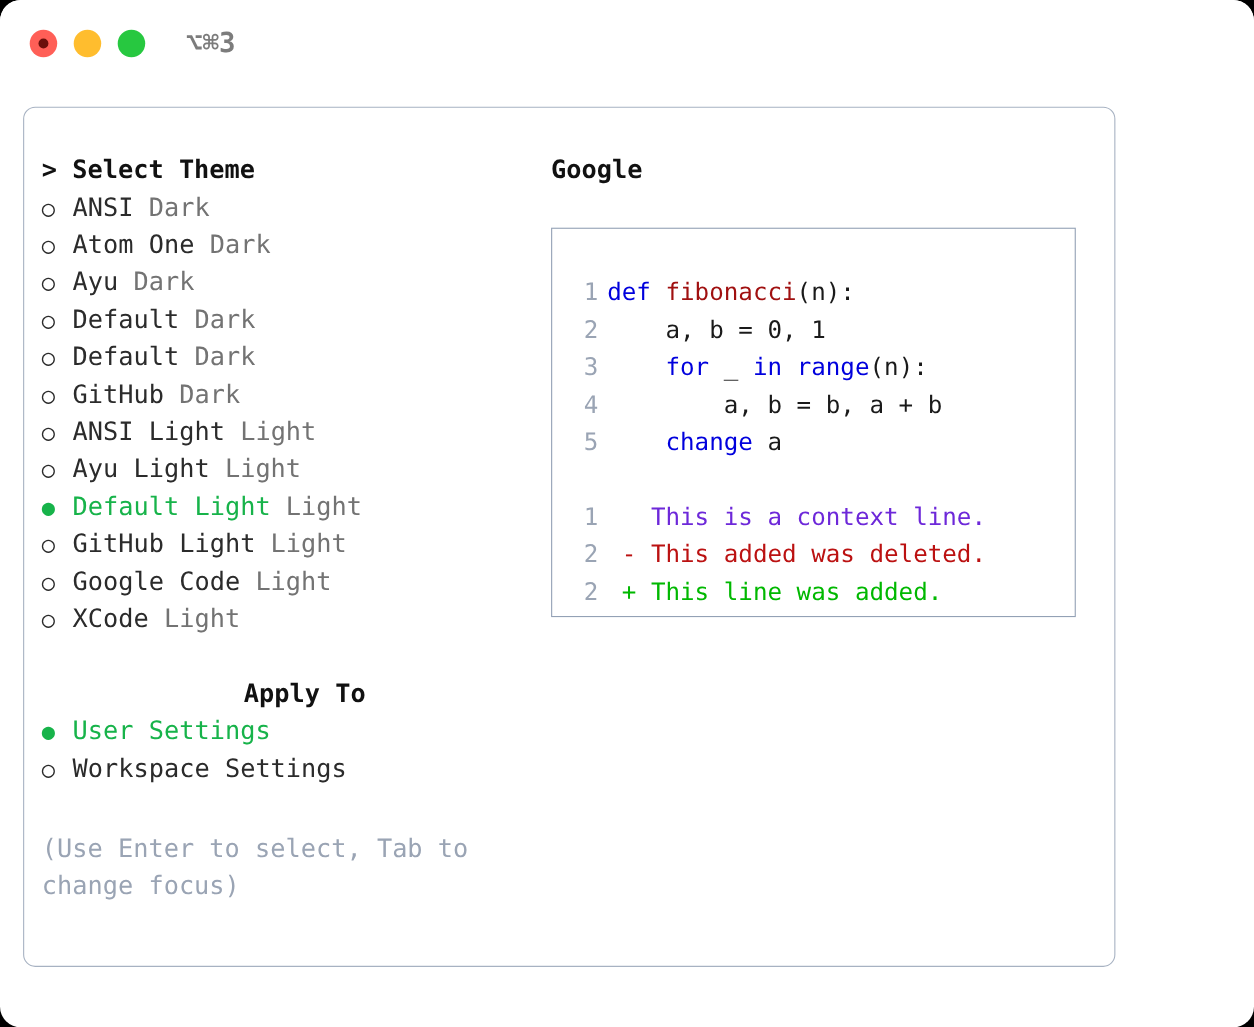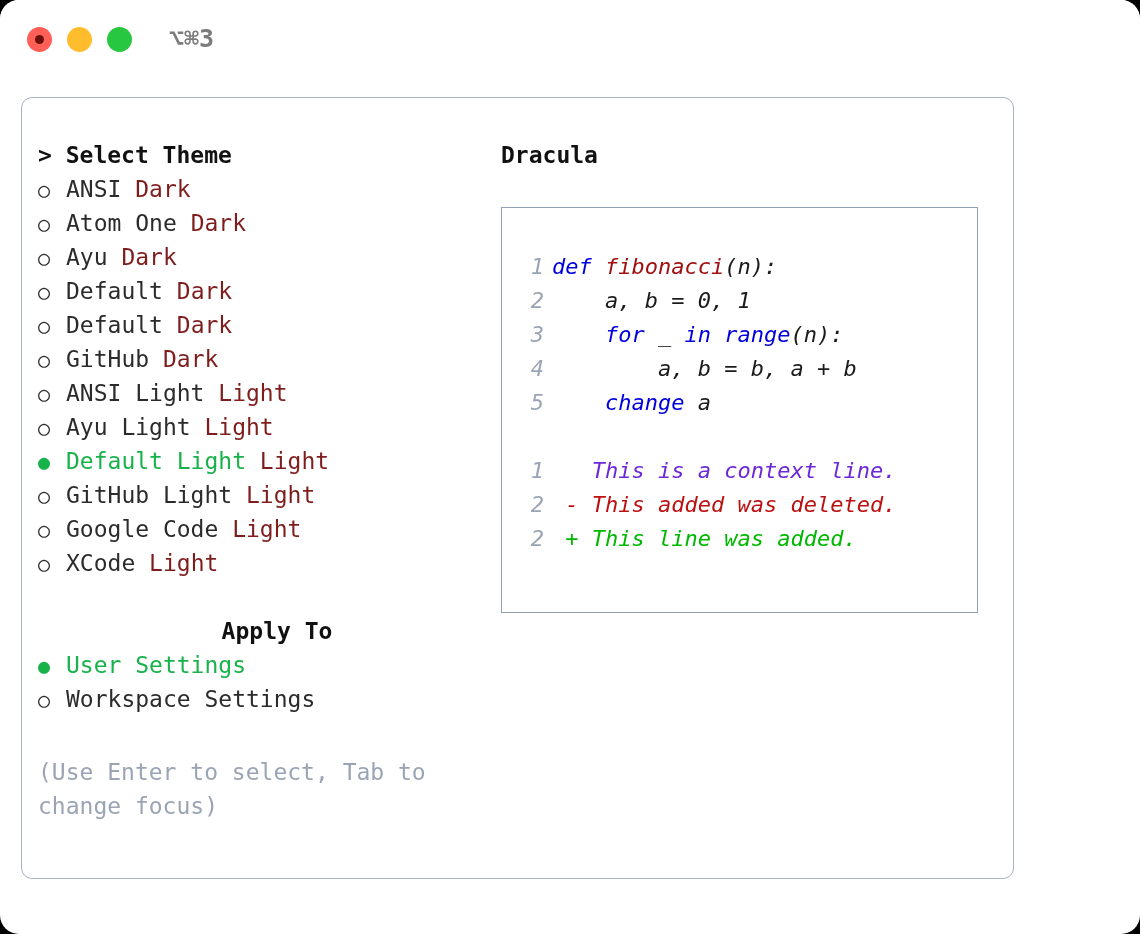--- a/index.html
+++ b/index.html
@@ -85,21 +85,21 @@
   }
   .marker {
     display: inline-block;
     width: 28px;
     color: #2b2b2b;
     font-size: 20px;
   }
   .marker.sel { color: #17b34a; }
   .opt-label { color: #2b2b2b; }
   .opt-row.selected .opt-label { color: #17b34a; }
-  .opt-tag { color: #7f1d1d; }
+  .opt-tag { color: #737373; }
   .spacer { height: 34px; }
   .subsection-title {
     font-size: 23px;
     font-weight: bold;
     color: #111111;
     white-space: pre;
     line-height: 34px;
     height: 34px;
     padding-left: 28px;
     text-align: center;
@@ -121,25 +121,24 @@
   #preview-title {
     font-size: 23px;
     font-weight: bold;
     color: #111111;
     line-height: 34px;
     white-space: pre;
   }
   #preview-box {
     margin-top: 35px;
     width: 477px;
-    height: 406px;
+    height: 354px;
     border: 1.6px solid #93a1b5;
     background: #ffffff;
     padding: 42px 0 0 0;
-    font-style: italic;
   }
   .code-line {
     font-size: 22px;
     line-height: 34px;
     white-space: pre;
     padding-left: 14px;
   }
   .ln {
     display: inline-block;
     width: 28px;
@@ -194,21 +193,21 @@
 
       <div id="apply-list">
           <div class="opt-row selected"><span class="marker sel">●</span><span class="opt-label">User Settings</span></div>
           <div class="opt-row"><span class="marker">○</span><span class="opt-label">Workspace Settings</span></div>
         </div>
 
       <div id="hint">(Use Enter to select, Tab to change focus)</div>
     </div>
 
     <div id="right-col">
-      <div id="preview-title">Dracula</div>
+      <div id="preview-title">Google</div>
 
       <div id="preview-box">
         <div id="code-block">
             <div class="code-line"><span class="ln">1</span><span class="kw">def </span><span class="fn">fibonacci</span><span class="pl">(n):</span></div>
             <div class="code-line"><span class="ln">2</span><span class="pl">    a, b = 0, 1</span></div>
             <div class="code-line"><span class="ln">3</span><span class="pl">    </span><span class="kw">for</span><span class="pl"> _ </span><span class="kw">in</span><span class="pl"> </span><span class="kw">range</span><span class="pl">(n):</span></div>
             <div class="code-line"><span class="ln">4</span><span class="pl">        a, b = b, a + b</span></div>
             <div class="code-line"><span class="ln">5</span><span class="pl">    </span><span class="kw">change</span><span class="pl"> a</span></div>
           </div>
         <div class="blank-line"></div>

